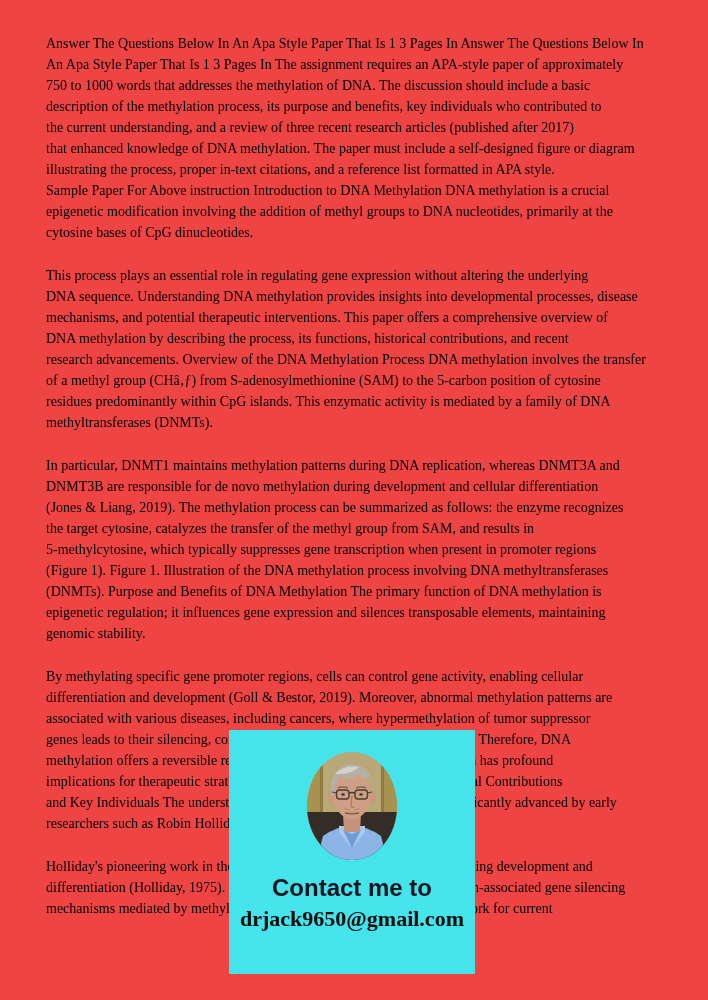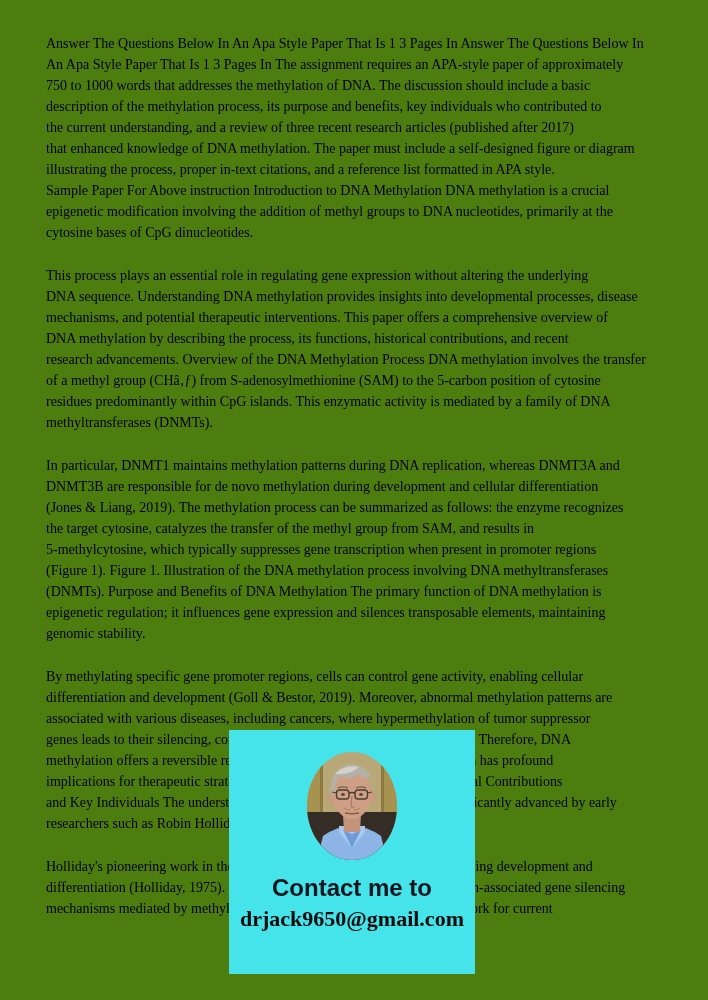--- a/index.html
+++ b/index.html
@@ -10,21 +10,21 @@
     width: 708px;
     height: 1000px;
     position: relative;
     overflow: hidden;
     background: #ffffff;
     font-family: "Liberation Serif", serif;
   }
   .page {
     position: absolute;
     inset: 0;
-    background: #4d7c0f;
+    background: #ef4444;
   }
   .doc {
     position: absolute;
     left: 46px;
     top: 33px;
     width: 680px;
     font-family: "Liberation Serif", serif;
     font-size: 14px;
     line-height: 21px;
     color: #000000;

